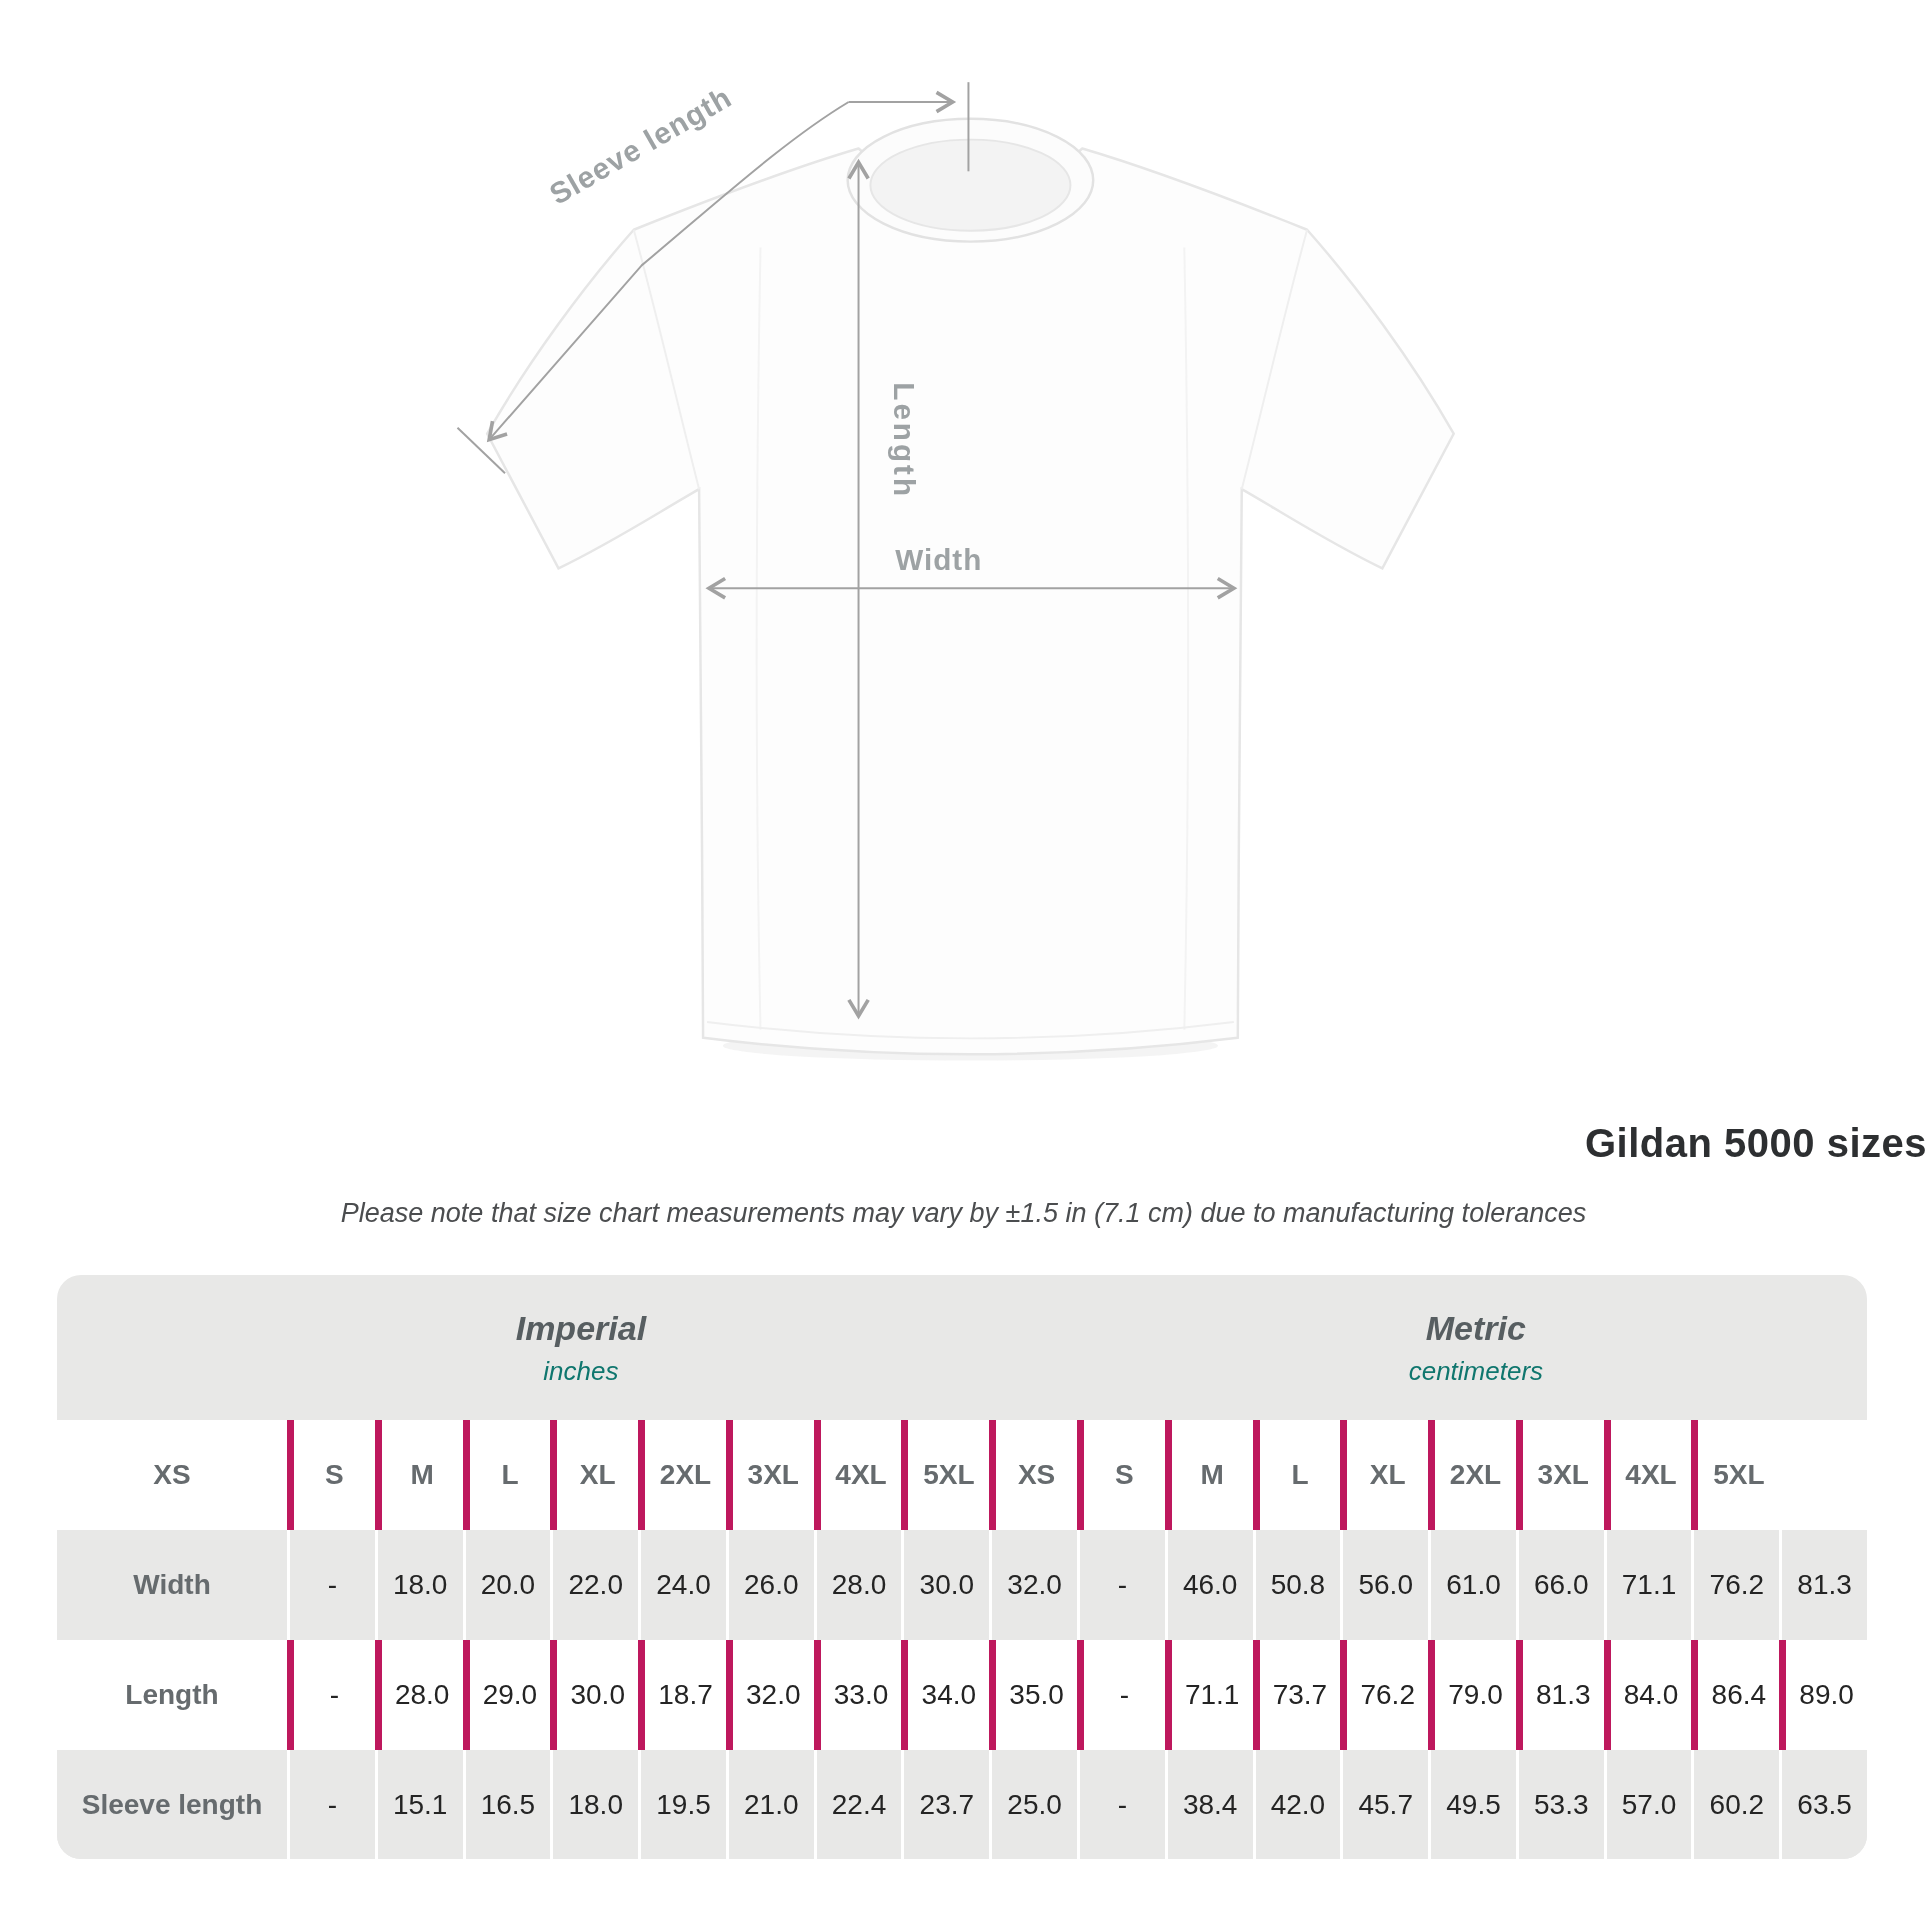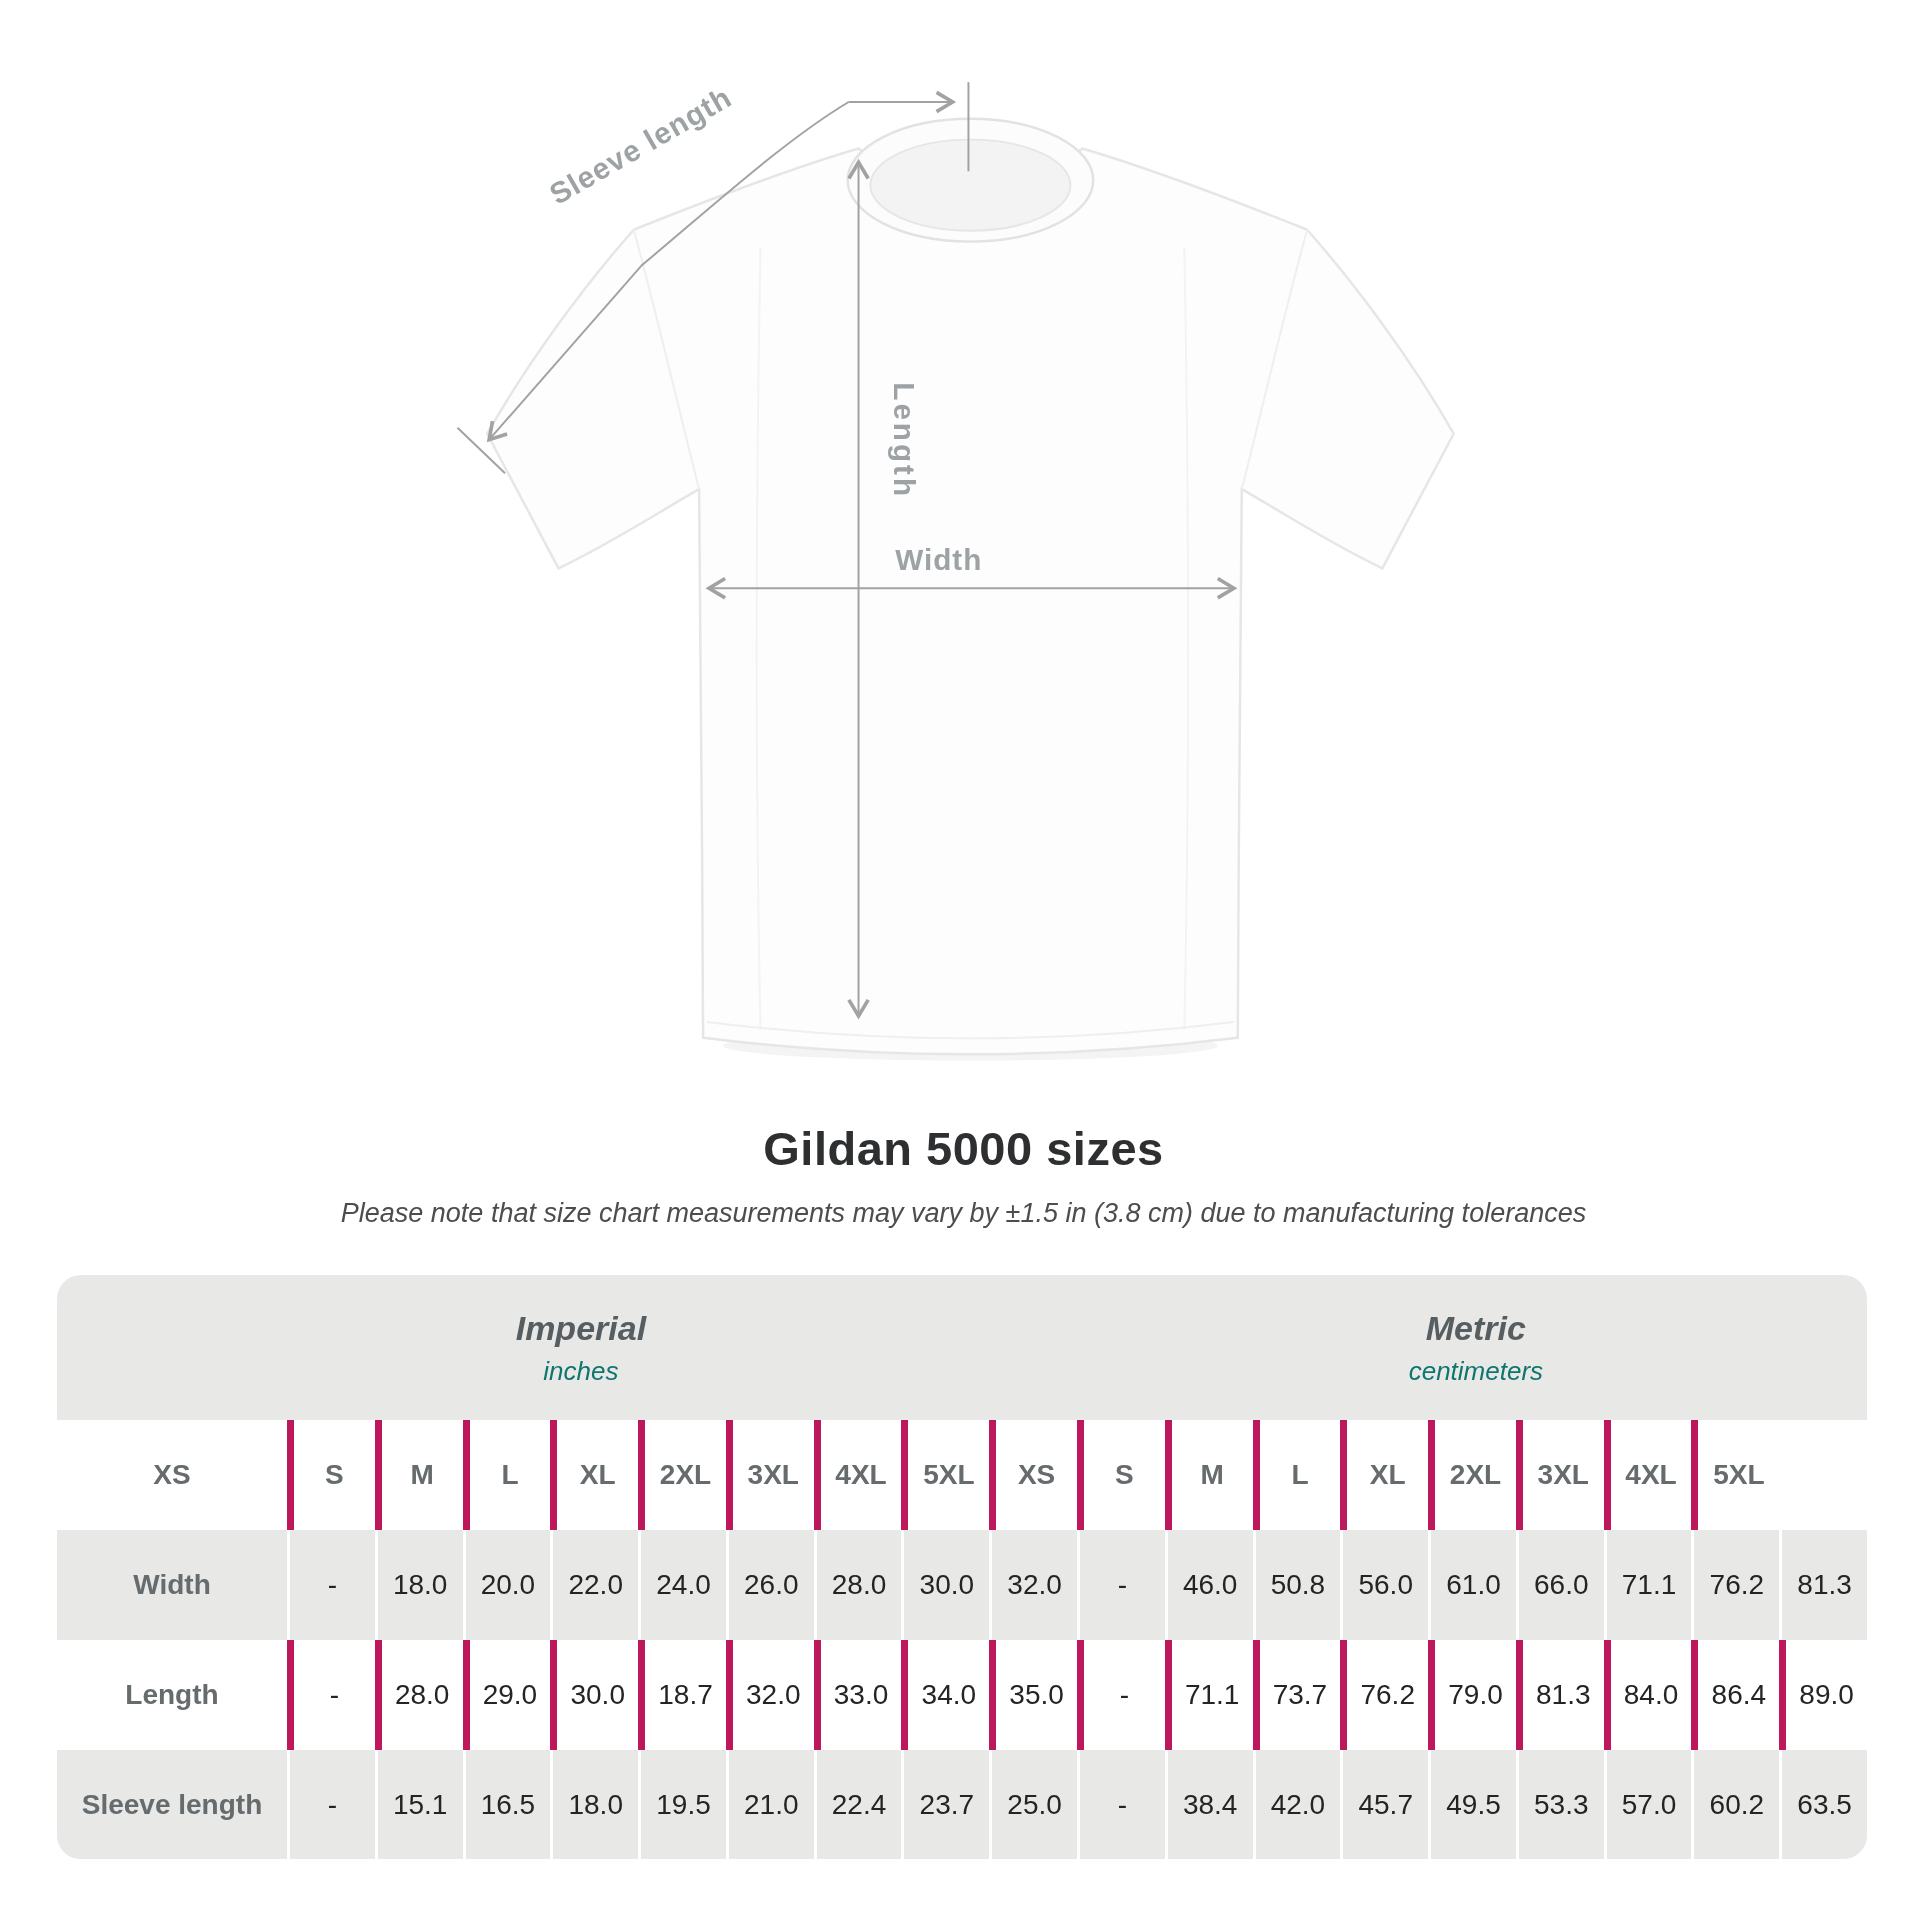--- a/index.html
+++ b/index.html
@@ -1,22 +1,22 @@
 <!DOCTYPE html>
 <html><head>
 <meta charset="utf-8">
 <style>
   html,body{margin:0;padding:0;background:#fff;}
   body{width:1927px;height:1927px;position:relative;font-family:"Liberation Sans",sans-serif;-webkit-font-smoothing:antialiased;}
   .page{position:absolute;inset:0;background:#fff;overflow:hidden;}
 
   svg.diagram{position:absolute;left:0;top:0;}
 
-  .title{position:absolute;top:1121px;left:0;width:100%;text-align:center;
-         font-size:47px;font-weight:bold;color:#2d2f31;margin:0;letter-spacing:0.5px;}
+  .title{position:absolute;top:1121px;left:0;width:100%;text-align:right;
+         font-size:40px;font-weight:bold;color:#2d2f31;margin:0;letter-spacing:0.5px;}
   .subtitle{position:absolute;top:1198px;left:0;width:100%;text-align:center;
          font-style:italic;font-size:27px;color:#4b4d4f;margin:0;}
 
   .size-table{position:absolute;left:57px;top:1275px;width:1810px;height:584px;
          background:#e8e8e7;border-radius:24px;overflow:hidden;}
   .band{display:flex;height:145px;padding-left:20px;}
   .band-cell{display:flex;flex-direction:column;align-items:center;justify-content:center;gap:8px;}
   .band-cell.imp{width:56.3%;}
   .band-cell.met{width:43.7%;}
   .band-name{font-size:34px;font-weight:bold;font-style:italic;color:#575e61;}
@@ -88,21 +88,21 @@
 
       <line x1="716" y1="594" x2="1246" y2="594" marker-start="url(#ah)" marker-end="url(#ah)"></line>
     </g>
 
     <text class="diag-label" transform="translate(652,156) rotate(-30)" text-anchor="middle" letter-spacing="1">Sleeve length</text>
     <text class="diag-label" transform="translate(903,445) rotate(90)" text-anchor="middle" letter-spacing="3">Length</text>
     <text class="diag-label" x="948" y="576" text-anchor="middle" letter-spacing="1">Width</text>
   </svg>
 
   <h1 class="title">Gildan 5000 sizes</h1>
-  <p class="subtitle">Please note that size chart measurements may vary by ±1.5 in (3.8 cm) due to manufacturing tolerances</p>
+  <p class="subtitle">Please note that size chart measurements may vary by ±1.5 in (7.1 cm) due to manufacturing tolerances</p>
 
   <div class="size-table">
 
     <div class="band">
       <div class="band-cell imp">
         <div class="band-name">Imperial</div>
         <div class="band-unit">inches</div>
       </div>
       <div class="band-cell met">
         <div class="band-name">Metric</div>

